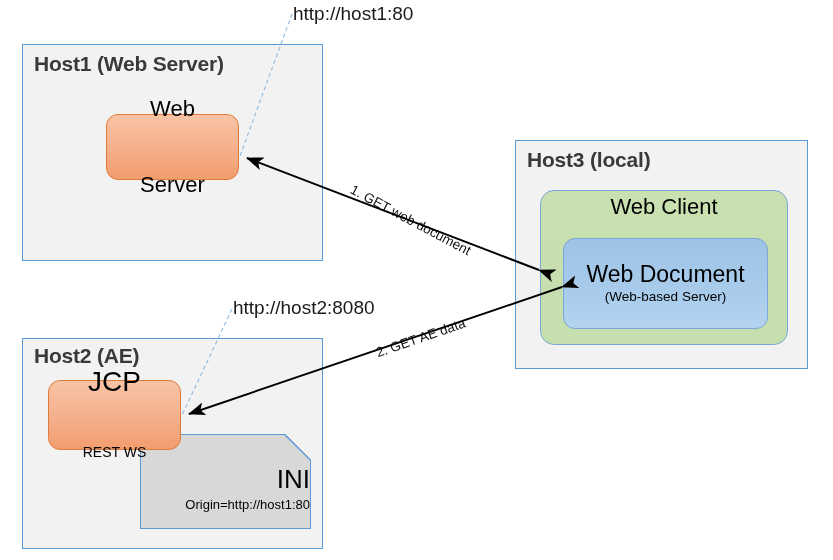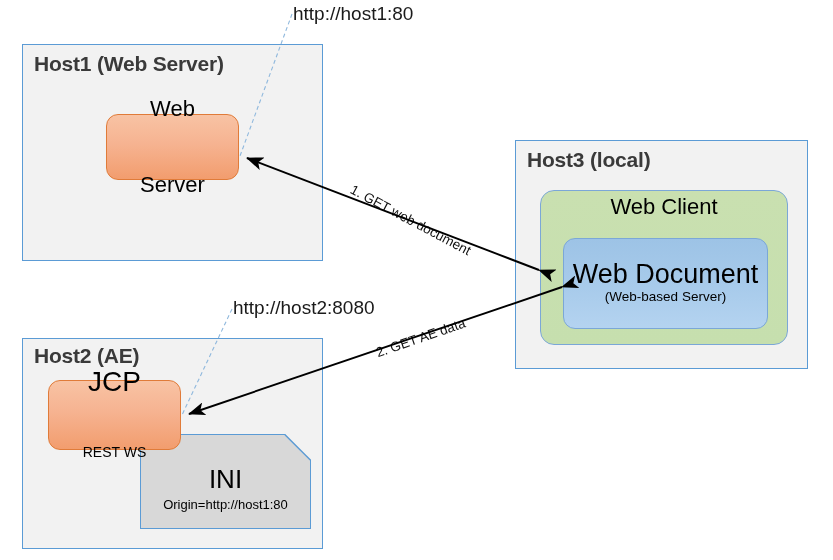--- a/index.html
+++ b/index.html
@@ -73,21 +73,21 @@
   
   #ini-box {
     position: absolute;
     left: 140px; top: 434px; width: 171px; height: 95px;
     background: #d8d8d8;
     border: 1.4px solid #5b9bd5;
     box-sizing: border-box;
     clip-path: polygon(0 0, calc(100% - 26px) 0, 100% 26px, 100% 100%, 0 100%);
     display: flex;
     flex-direction: column;
-    align-items: center;
+    align-items: flex-end;
     justify-content: center;
     padding-top: 14px;
   }
   
   #ini-chamfer {
     position: absolute;
     left: 140px; top: 434px; width: 171px; height: 95px;
     pointer-events: none;
   }
   #ini-title { font-size: 26px; line-height: 30px; color: #000; }
@@ -115,21 +115,21 @@
     background: linear-gradient(to bottom, #9dc3e6 0%, #a8cbeb 55%, #b4d3f0 100%);
     border: 1.3px solid #7ba7d7;
     border-radius: 12px;
     box-sizing: border-box;
     display: flex;
     flex-direction: column;
     align-items: center;
     justify-content: center;
     color: #000;
   }
-  #web-document-title { font-size: 27px; line-height: 27px; }
+  #web-document-title { font-size: 23px; line-height: 27px; }
   #web-document-sub   { font-size: 13.5px; line-height: 18px; }
 
   
   .url-label {
     position: absolute;
     font-size: 19px;
     color: #1a1a1a;
     white-space: nowrap;
   }
   #url1 { left: 293px; top: 3px; }

